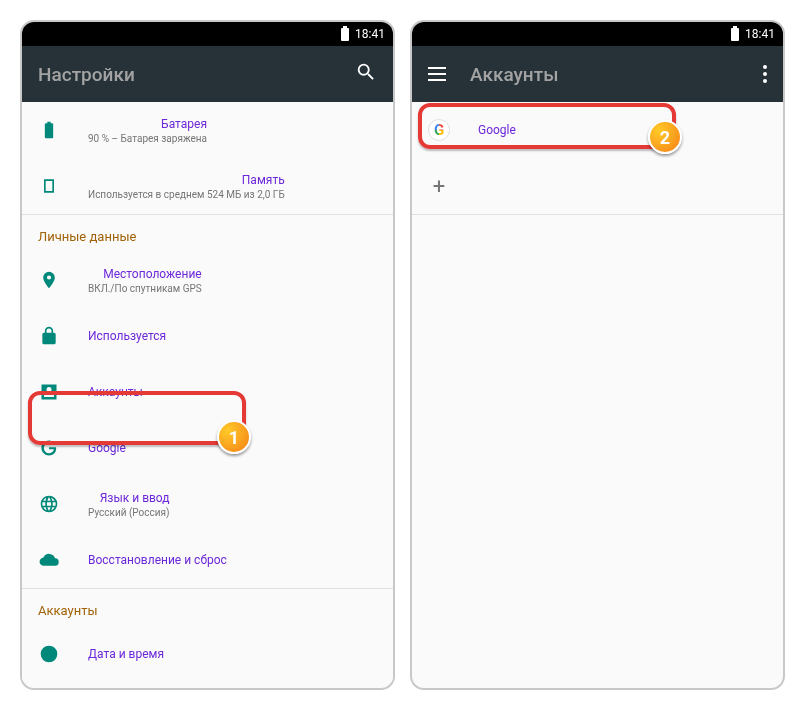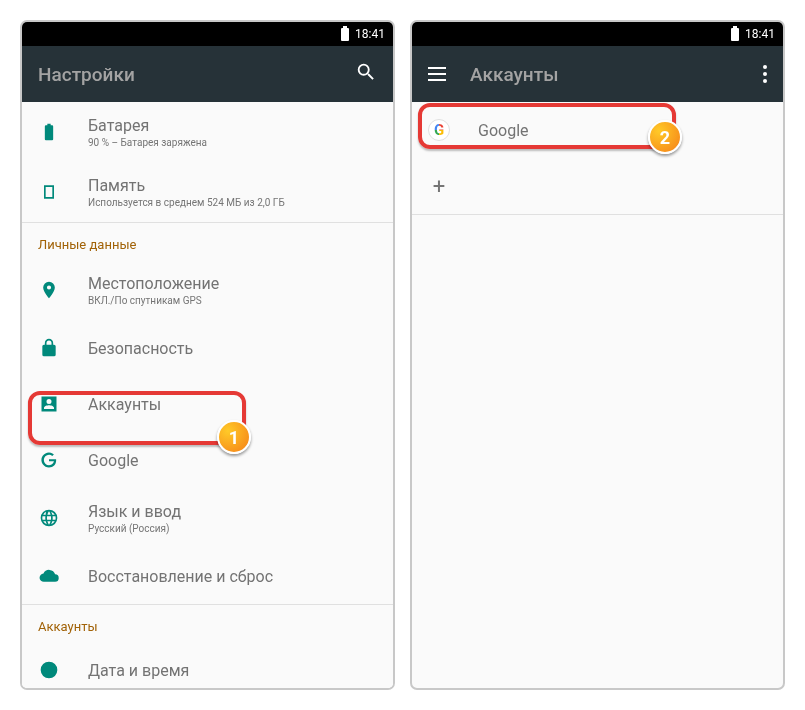--- a/index.html
+++ b/index.html
@@ -7,21 +7,21 @@
     background: #ffffff;
     font-family: Roboto, "Helvetica Neue", Arial, sans-serif;
     width: 805px;
     height: 710px;
     position: relative;
     overflow: hidden;
   }
   .frame {
     position: absolute;
     border: 2px solid #c8c8c8;
-    border-radius: 7px;
+    border-radius: 14px;
     overflow: hidden;
     background: #fafafa;
   }
   .frame.left  { left: 20px;  top: 20px; width: 375px; height: 670px; }
   .frame.right { left: 410px; top: 20px; width: 375px; height: 670px; }
 
   .statusbar {
     height: 24px;
     background: #000000;
     color: #ffffff;
@@ -73,21 +73,21 @@
     min-height: 56px;
     background: #fafafa;
   }
   .item .icon {
     width: 22px; height: 22px; flex-shrink: 0;
     display:flex; align-items:center; justify-content:center;
     color: #00897b;
   }
   .item .icon svg { width: 20px; height: 20px; fill: #00897b; }
   .item .text { display:flex; flex-direction:column; }
-  .item .primary { font-size: 16px; color: #737373; }
+  .item .primary { font-size: 12px; color: #6d28d9; text-align: right; }
   .item .secondary { font-size: 10px; color: #757575; margin-top: 2px; }
   .section-header {
     padding: 14px 16px 8px;
     font-size: 13px;
     color: #a16207;
     border-top: 1px solid #e0e0e0;
     background: #fafafa;
   }
   .divider { height:1px; background:#e0e0e0; }
 
@@ -183,21 +183,21 @@
       </span>
     </div>
 
     <div class="item">
       <span class="icon">
         <svg viewBox="0 0 24 24">
             <path d="M18 8h-1V6a5 5 0 00-10 0v2H6a2 2 0 00-2 2v10a2 2 0 002 2h12a2 2 0 002-2V10a2 2 0 00-2-2zM9 6a3 3 0 016 0v2H9z"></path>
           </svg>
       </span>
       <span class="text">
-        <span class="primary">Безопасность</span>
+        <span class="primary">Используется</span>
       </span>
     </div>
 
     <div class="item">
       <span class="icon">
         <svg viewBox="0 0 24 24">
             <path d="M3 3h18v18H3z" fill="#00897b"></path>
             <path d="M12 12a3 3 0 10-3-3 3 3 0 003 3zm0 1.5c-2 0-6 1-6 3V18h12v-1.5c0-2-4-3-6-3z" fill="#fafafa"></path>
           </svg>
       </span>

